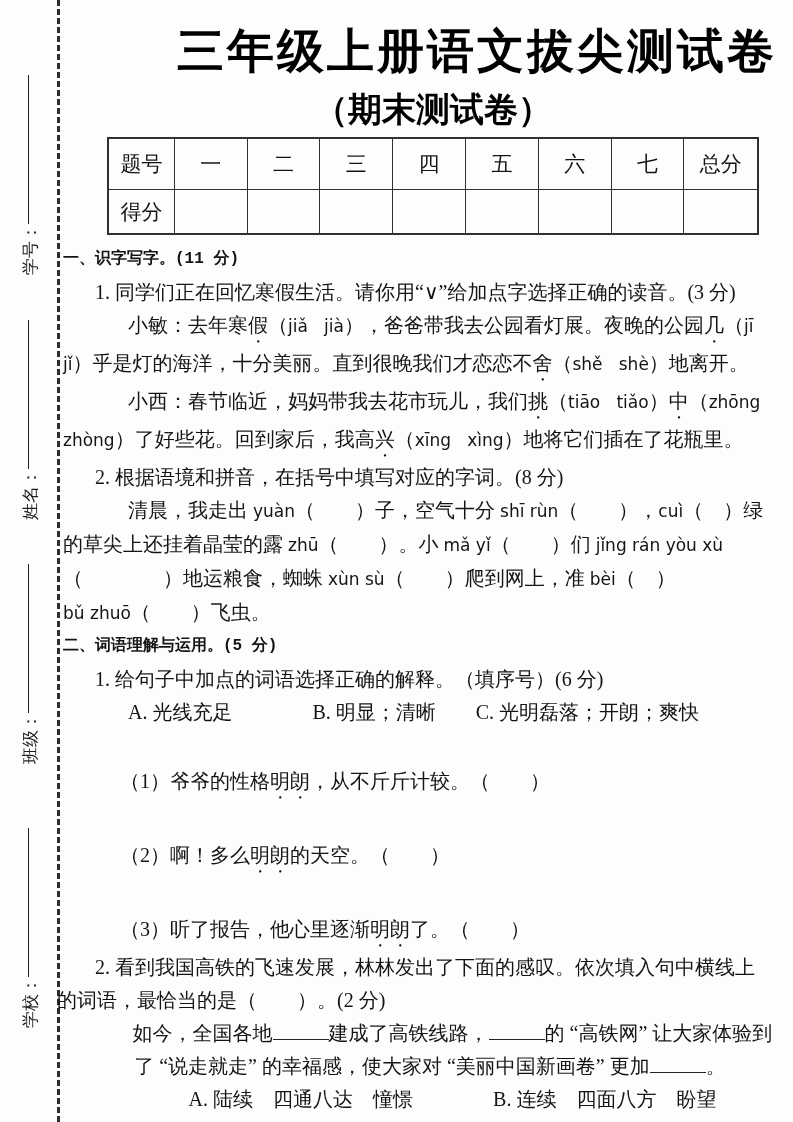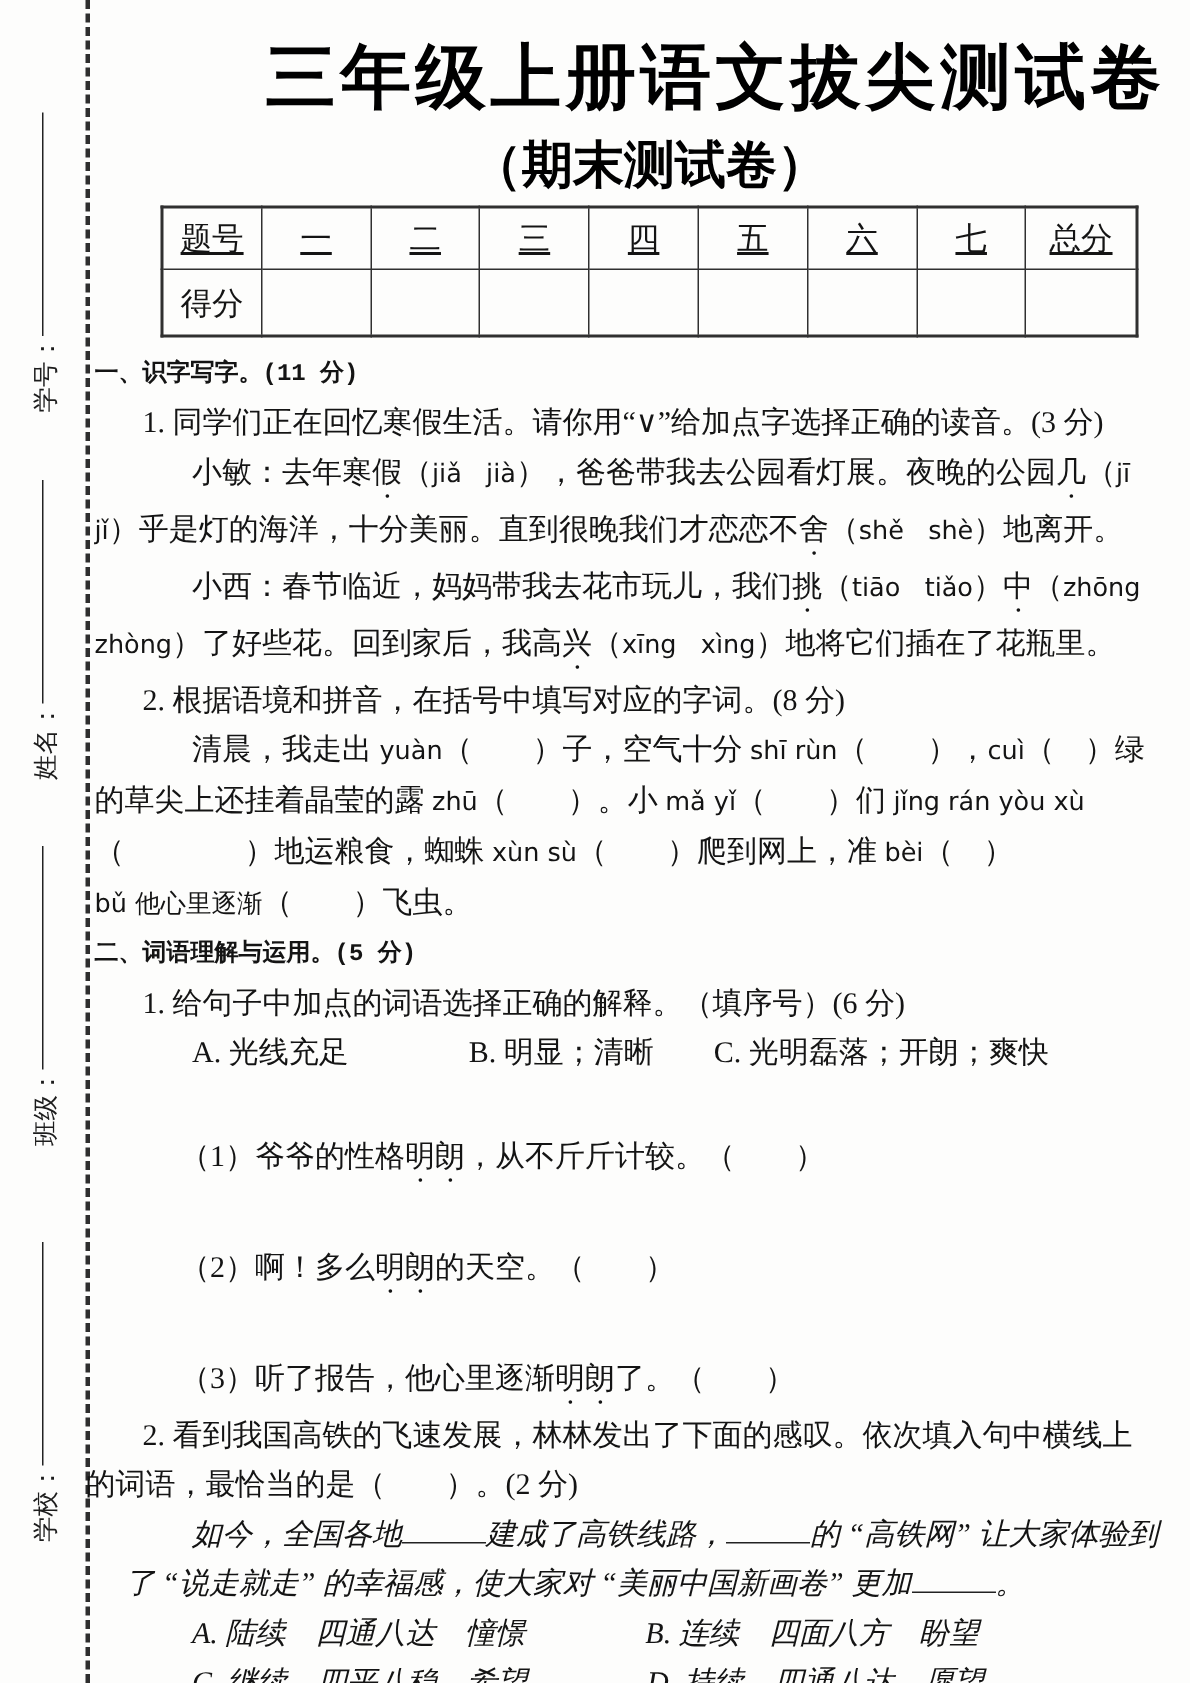--- a/index.html
+++ b/index.html
@@ -40,32 +40,32 @@
     font-size:19px;font-weight:500;white-space:pre;color:#111;
   }
   table.score{
     margin:4px 0 0 44px;width:652px;border-collapse:collapse;
     border:2px solid #303030;table-layout:fixed;
   }
   table.score th,table.score td{
     border:1.6px solid #303030;text-align:center;vertical-align:middle;
     font-size:21px;font-weight:400;padding:0;
   }
-  table.score tr.r1{height:42px;text-decoration:underline;}
+  table.score tr.r1{height:52px;}
   table.score tr.r2{height:44px;}
   
   .exam-body{margin-top:8px;}
   .ln{margin:0;line-height:33px;font-size:20px;white-space:pre-wrap;}
   .hd{font-weight:700;font-size:16px;font-family:Liberation Mono, monospace;}
   .ind1{padding-left:32px;}
   .ind2{padding-left:65px;}
   .ind2m{padding-left:57px;margin-top:36px;}
   .inds{padding-left:20px;}
   .indneg{margin-left:-6px;}
-  .kai{font-style:italic;}
+  .kai{text-align:center;}
   .py{font-family:"DejaVu Sans","Liberation Sans",sans-serif;font-size:17px;}
   .dot{
     -webkit-text-emphasis:filled dot;-webkit-text-emphasis-position:under right;
     text-emphasis:filled dot;text-emphasis-position:under right;
   }
   .blank{
     display:inline-block;width:56px;height:1em;
     border-bottom:1.7px solid #222;vertical-align:baseline;
   }
   .footer{
@@ -141,21 +141,21 @@
       <p class="ln hd"><span>一、识字写字。(11 分)</span></p>
       <p class="ln ind1"><span>1. 同学们正在回忆寒假生活。请你用“∨”给加点字选择正确的读音。(3 分)</span></p>
       <p class="ln ind2"><span>小敏：去年寒</span><span class="dot">假</span><span>（</span><span class="py">jiǎ   jià</span><span>），爸爸带我去公园看灯展。夜晚的公园</span><span class="dot">几</span><span>（</span><span class="py">jī</span></p>
       <p class="ln "><span class="py">jǐ</span><span>）乎是灯的海洋，十分美丽。直到很晚我们才恋恋不</span><span class="dot">舍</span><span>（</span><span class="py">shě   shè</span><span>）地离开。</span></p>
       <p class="ln ind2"><span>小西：春节临近，妈妈带我去花市玩儿，我们</span><span class="dot">挑</span><span>（</span><span class="py">tiāo   tiǎo</span><span>）</span><span class="dot">中</span><span>（</span><span class="py">zhōng</span></p>
       <p class="ln "><span class="py">zhòng</span><span>）了好些花。回到家后，我高</span><span class="dot">兴</span><span>（</span><span class="py">xīng   xìng</span><span>）地将它们插在了花瓶里。</span></p>
       <p class="ln ind1"><span>2. 根据语境和拼音，在括号中填写对应的字词。(8 分)</span></p>
       <p class="ln ind2"><span>清晨，我走出 </span><span class="py">yuàn</span><span>（　　）子，空气十分 </span><span class="py">shī rùn</span><span>（　　），</span><span class="py">cuì</span><span>（　）绿</span></p>
       <p class="ln "><span>的草尖上还挂着晶莹的露 </span><span class="py">zhū</span><span>（　　）。小 </span><span class="py">mǎ yǐ</span><span>（　　）们 </span><span class="py">jǐng rán yòu xù</span></p>
       <p class="ln "><span>（　　　　）地运粮食，蜘蛛 </span><span class="py">xùn sù</span><span>（　　）爬到网上，准 </span><span class="py">bèi</span><span>（　）</span></p>
-      <p class="ln "><span class="py">bǔ 他心里逐渐</span><span>（　　）飞虫。</span></p>
+      <p class="ln "><span class="py">bǔ zhuō</span><span>（　　）飞虫。</span></p>
       <p class="ln hd"><span>二、词语理解与运用。(5 分)</span></p>
       <p class="ln ind1"><span>1. 给句子中加点的词语选择正确的解释。（填序号）(6 分)</span></p>
       <p class="ln ind2"><span>A. 光线充足　　　　B. 明显；清晰　　C. 光明磊落；开朗；爽快</span></p>
       <p class="ln ind2m"><span>（1）爷爷的性格</span><span class="dot">明朗</span><span>，从不斤斤计较。（　　）</span></p>
       <p class="ln ind2m"><span>（2）啊！多么</span><span class="dot">明朗</span><span>的天空。（　　）</span></p>
       <p class="ln ind2m"><span>（3）听了报告，他心里逐渐</span><span class="dot">明朗</span><span>了。（　　）</span></p>
       <p class="ln ind1"><span>2. 看到我国高铁的飞速发展，林林发出了下面的感叹。依次填入句中横线上</span></p>
       <p class="ln indneg"><span>的词语，最恰当的是（　　）。(2 分)</span></p>
       <p class="ln ind2 kai"><span>如今，全国各地</span><span class="blank"></span><span>建成了高铁线路，</span><span class="blank"></span><span>的 “高铁网” 让大家体验到</span></p>
       <p class="ln inds kai"><span>了 “说走就走” 的幸福感，使大家对 “美丽中国新画卷” 更加</span><span class="blank"></span><span>。</span></p>

